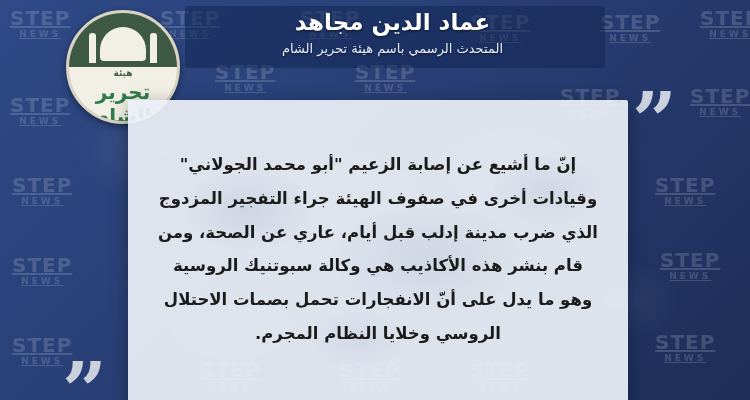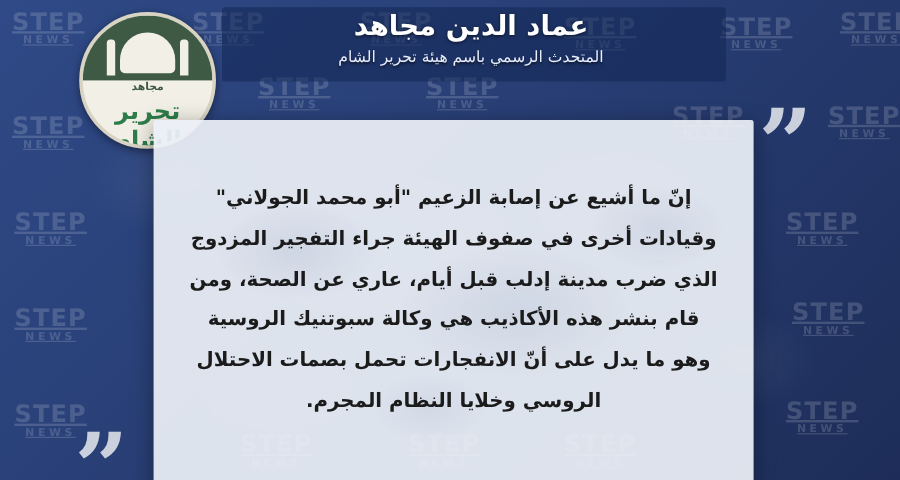--- a/index.html
+++ b/index.html
@@ -300,21 +300,21 @@
     <div class="spokesman-title">المتحدث الرسمي باسم هيئة تحرير الشام</div>
   </div>
 
   <div class="logo-badge">
     <div class="logo-top">
       <div class="logo-dome"></div>
       <div class="logo-min-l"></div>
       <div class="logo-min-r"></div>
     </div>
     <div class="logo-lines">
-      <div class="logo-small">مجاهد</div>
+      <div class="logo-small">هيئة</div>
       <div class="logo-main">تحرير الشام</div>
       <div class="logo-rule"></div>
     </div>
   </div>
 
   <div class="qm-outer tr">”</div>
   <div class="qm-outer bl">”</div>
 
   <div class="quote-card">
     <div class="card-map"></div>

